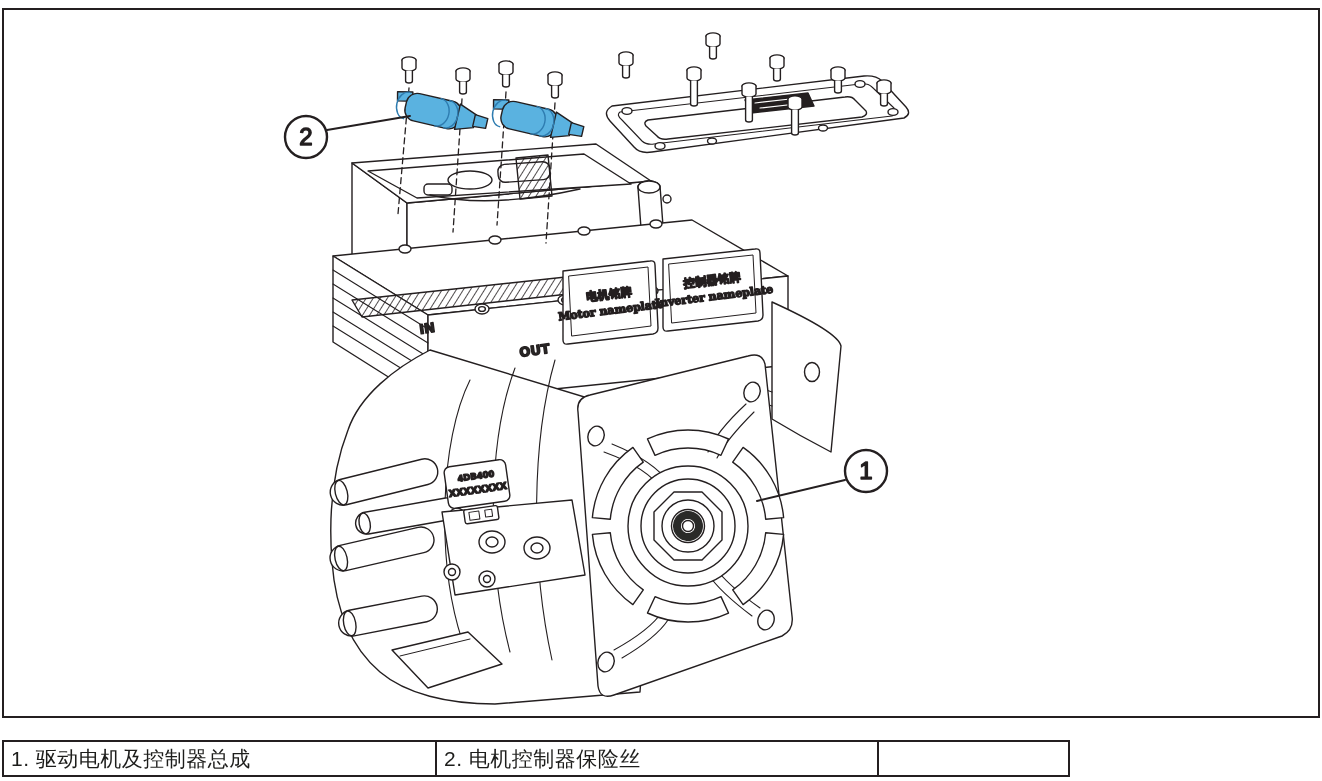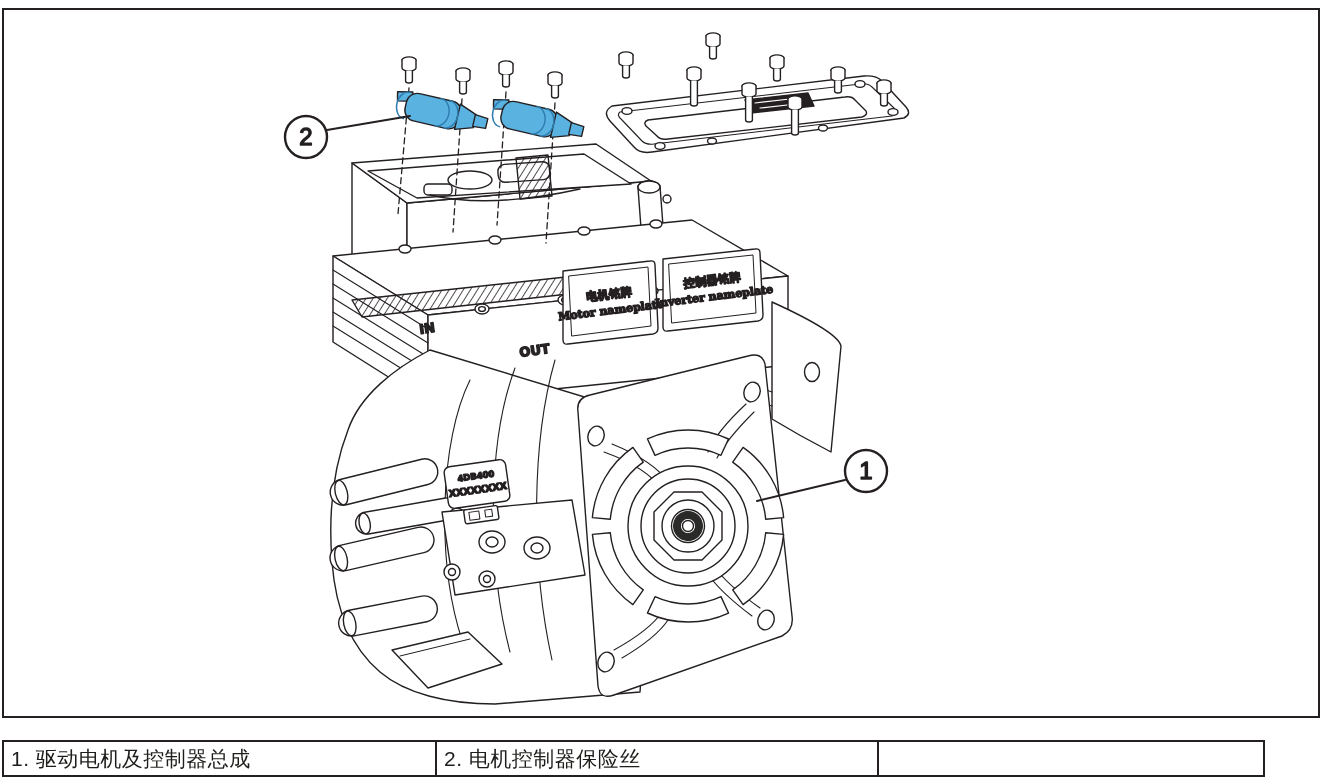--- a/index.html
+++ b/index.html
@@ -1,19 +1,19 @@
 <!DOCTYPE html>
 <html><head>
 <meta charset="utf-8">
 <style>
   html,body{margin:0;padding:0;background:#fff;width:1322px;height:781px;overflow:hidden;}
   body{font-family:"Liberation Sans",sans-serif;color:#1d1d1b;position:relative;}
   .frame{position:absolute;left:2px;top:8px;width:1314px;height:706px;border:2px solid #241f20;background:#fff;}
   .frame svg{position:absolute;left:-4px;top:-10px;} 
-  .legend{position:absolute;left:2px;top:740px;width:1263px;height:37px;border:2px solid #241f20;display:flex;box-sizing:border-box;background:#fff;}
+  .legend{position:absolute;left:2px;top:740px;width:1068px;height:37px;border:2px solid #241f20;display:flex;box-sizing:border-box;background:#fff;}
   .legend .cell{box-sizing:border-box;height:100%;display:flex;align-items:center;padding-left:7px;font-size:21px;letter-spacing:.5px;color:#1d1d1b;white-space:nowrap;overflow:hidden;}
   .legend .c1{width:433px;border-right:2px solid #241f20;}
   .legend .c2{width:442px;border-right:2px solid #241f20;text-align:right;}
   .legend .c3{flex:1;}
   text{font-family:"Liberation Sans",sans-serif;}
   .np{font-family:"DejaVu Serif",serif;font-weight:bold;font-size:11px;fill:#1d1d1b;text-anchor:middle;}
   .npc{font-size:11.5px;}
   .tiny{font-family:"DejaVu Sans",sans-serif;font-weight:bold;fill:#1d1d1b;text-anchor:middle;}
   .port{font-family:"DejaVu Sans",sans-serif;font-weight:bold;font-size:13px;fill:#2a2a28;}
   .callout-num{font-size:24px;fill:#1d1d1b;text-anchor:middle;}

